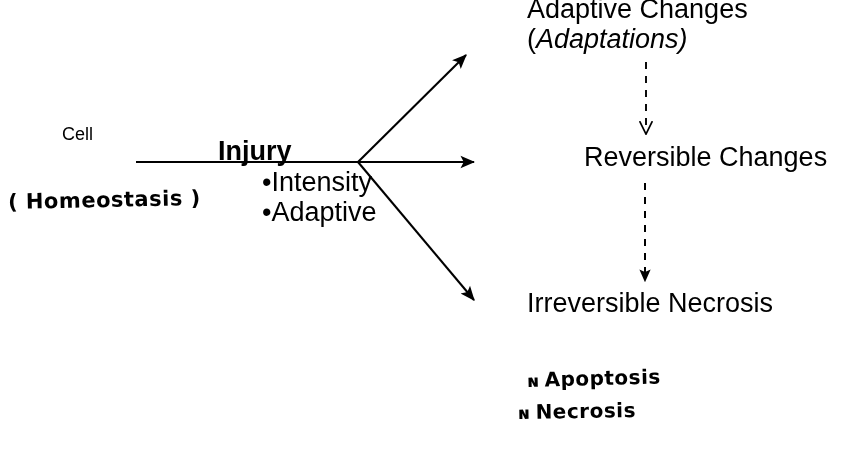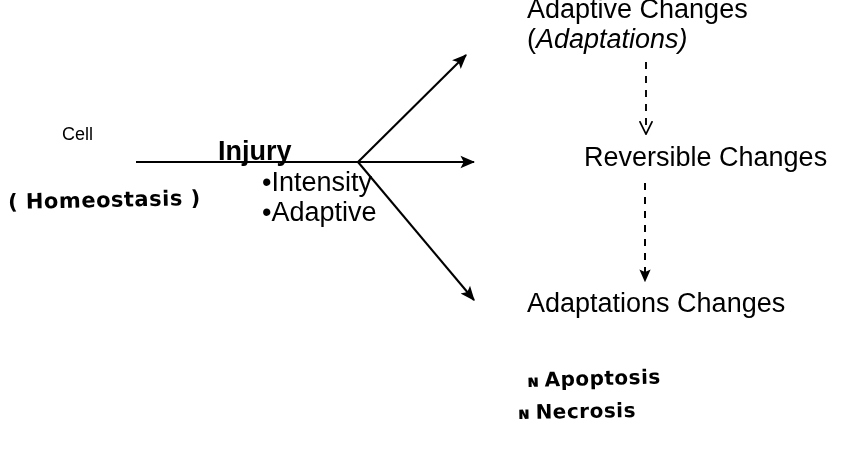--- a/index.html
+++ b/index.html
@@ -140,21 +140,21 @@
   <div class="abs printed col-right rc-adaptive">
     <div>Adaptive Changes</div>
     <div>
       <span class="paren-upright">(</span><span class="sub-ital">Adaptations</span><span class="sub-ital">)</span>
     </div>
   </div>
 
   <div class="abs printed col-right rc-reversible">Reversible Changes</div>
 
   <div class="abs printed col-right rc-irrev">
-    <div>Adaptations Changes</div>
+    <div>Irreversible Necrosis</div>
   </div>
 
   <div class="abs hand hw-apop">
     <span class="hw-bullet">ɴ</span><span>Apoptosis</span>
   </div>
 
   <div class="abs hand hw-necr">
     <span class="hw-bullet">ɴ</span><span>Necrosis</span>
   </div>
 

